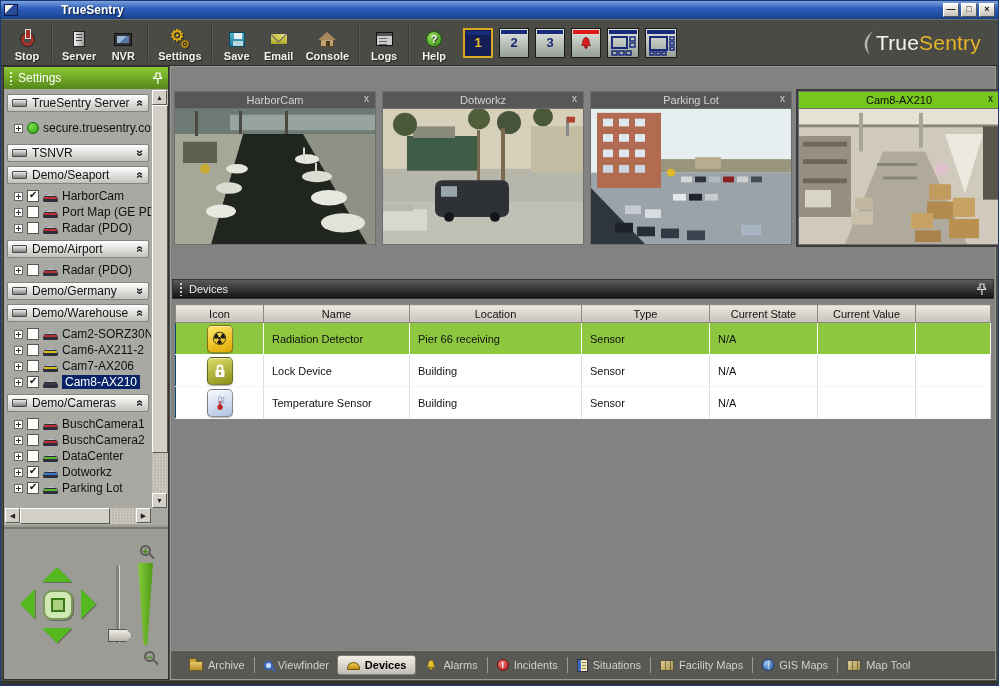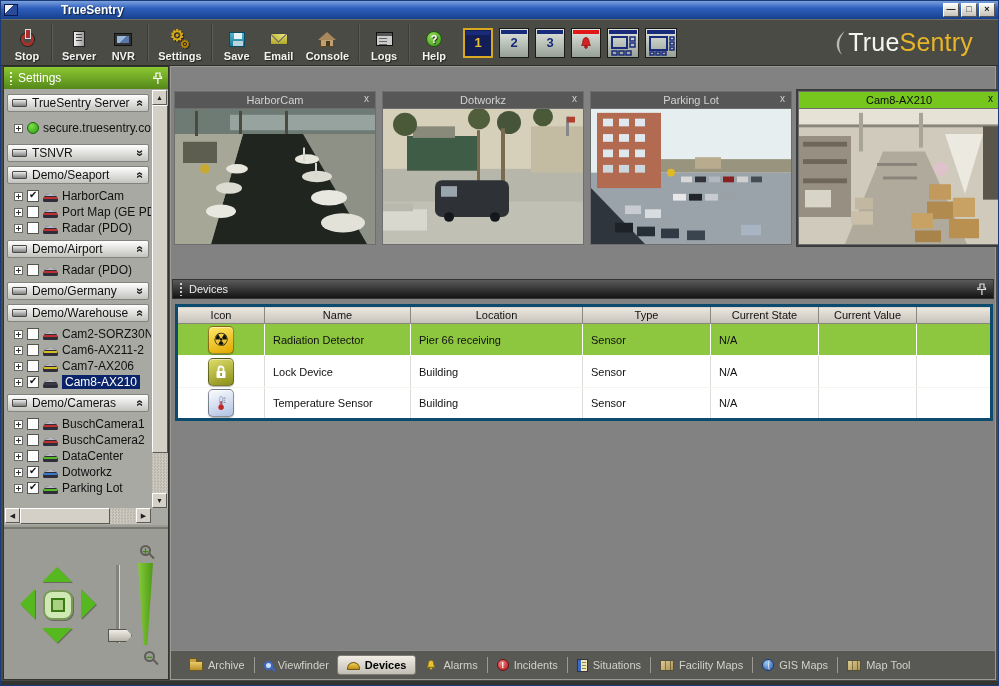--- a/index.html
+++ b/index.html
@@ -56,21 +56,21 @@
   .bell-svg { width:16px; height:16px; }
   .laybtn { width:32px; height:30px; border:1px solid #1a1a1a; background:linear-gradient(180deg,#e2e6e0,#96a096); position:relative; padding:2px; }
   .laybtn::before { content:""; position:absolute; top:1px; left:1px; right:1px; height:4px; background:#1a2a7a; }
   .laysvg { position:absolute; left:3px; top:7px; }
 
   .report-btn { margin-left:14px; height:26px; display:flex; align-items:center; gap:7px; padding:0 14px; border-radius:5px;
      background:linear-gradient(180deg,#aa4c4c,#7e2424); border:1px solid #c88080; color:#fff; font-size:12px; font-weight:bold; text-shadow:1px 1px 1px #411; }
   .ri-icon { width:14px; height:14px; border-radius:50%; background:radial-gradient(circle at 35% 30%,#e87878,#a01818); border:1px solid #601010; color:#fff; font-size:10px; font-weight:bold; text-align:center; line-height:13px; }
   .ri-icon::before { content:"!"; }
 
-  .logo { margin-left:auto; margin-right:20px; display:flex; align-items:center; font-size:25px; letter-spacing:.2px; }
+  .logo { margin-left:auto; margin-right:12px; display:flex; align-items:center; font-size:21px; letter-spacing:.2px; }
   .logo-swoosh { margin-right:2px; }
   .logo-true { color:#f4f4f2; }
   .logo-sentry { color:#e8b428; }
 
   
   .sidebar { position:absolute; left:2px; top:65px; width:166px; bottom:5px; background:#9c9c96; border:1px solid #33332f; }
   .nethdr { height:22px; background:linear-gradient(180deg,#8cc832,#55881a); display:flex; align-items:center; color:#fff; font-size:12px; padding:0 5px; gap:5px; }
   .grip { width:4px; height:14px; background-image:radial-gradient(#e8f4d0 1px, transparent 1.2px); background-size:4px 4px; }
   .pin-svg { margin-left:auto; }
 
@@ -135,21 +135,21 @@
   .cam-body svg { display:block; width:100%; height:100%; }
   .cam.selected { outline:2px solid #3c3c3c; }
   .cam.selected .cam-hdr { background:#76c61e; color:#0c0c0c; }
   .cam.selected .cam-x { color:#0c0c0c; }
 
   
   .devpanel { position:absolute; left:1px; right:1px; top:212px; }
   .dev-titlebar { height:20px; background:linear-gradient(180deg,#5a5a5a,#141414); color:#ececec; font-size:11px; display:flex; align-items:center; padding:0 6px; gap:6px; border:1px solid #333; }
   .dev-titlebar .grip { background-image:radial-gradient(#cfcfcf 1px, transparent 1.2px); }
   .dtable-wrap { padding:5px 0 0 3px; }
-  table.dtable { border-collapse:collapse; background:#fff; border:3px solid #0c4a6e; }
+  table.dtable { border-collapse:collapse; background:#fff; border:1px solid #0c4a6e; }
   .dtable th { background:linear-gradient(180deg,#ece8e0,#c6c2ba); border:1px solid #8a8680; height:18px; font-weight:normal; font-size:11px; color:#111; }
   .dtable td { height:32px; font-size:11px; color:#111; padding:0 8px; border-right:1px solid #dcdcd8; border-bottom:1px solid #f4f4f0; }
   .dtable tr.green td { background:#8dc63f; border-right-color:#fdfdf8; border-bottom-color:#fdfdf8; }
   .col-icon { width:88px; } .col-name { width:146px; } .col-loc { width:172px; } .col-type { width:128px; }
   .col-state { width:108px; } .col-val { width:98px; } .col-x { width:75px; }
   td.iconcell { text-align:center; padding:0; }
   .dicon { width:26px; height:28px; border-radius:5px; margin:0 auto; display:flex; align-items:center; justify-content:center; border:1px solid rgba(0,0,0,.4); box-shadow:inset 0 1px 0 rgba(255,255,255,.5), 0 1px 1px rgba(0,0,0,.3); font-size:18px; line-height:1; color:#111; }
   .dicon.key { background:linear-gradient(160deg,#cfe896,#6aa41e); }
   .dicon.flame { background:linear-gradient(160deg,#ee8a7a,#a81414); }
   .dicon.radiation { background:linear-gradient(160deg,#ffe868,#e0a800); }

